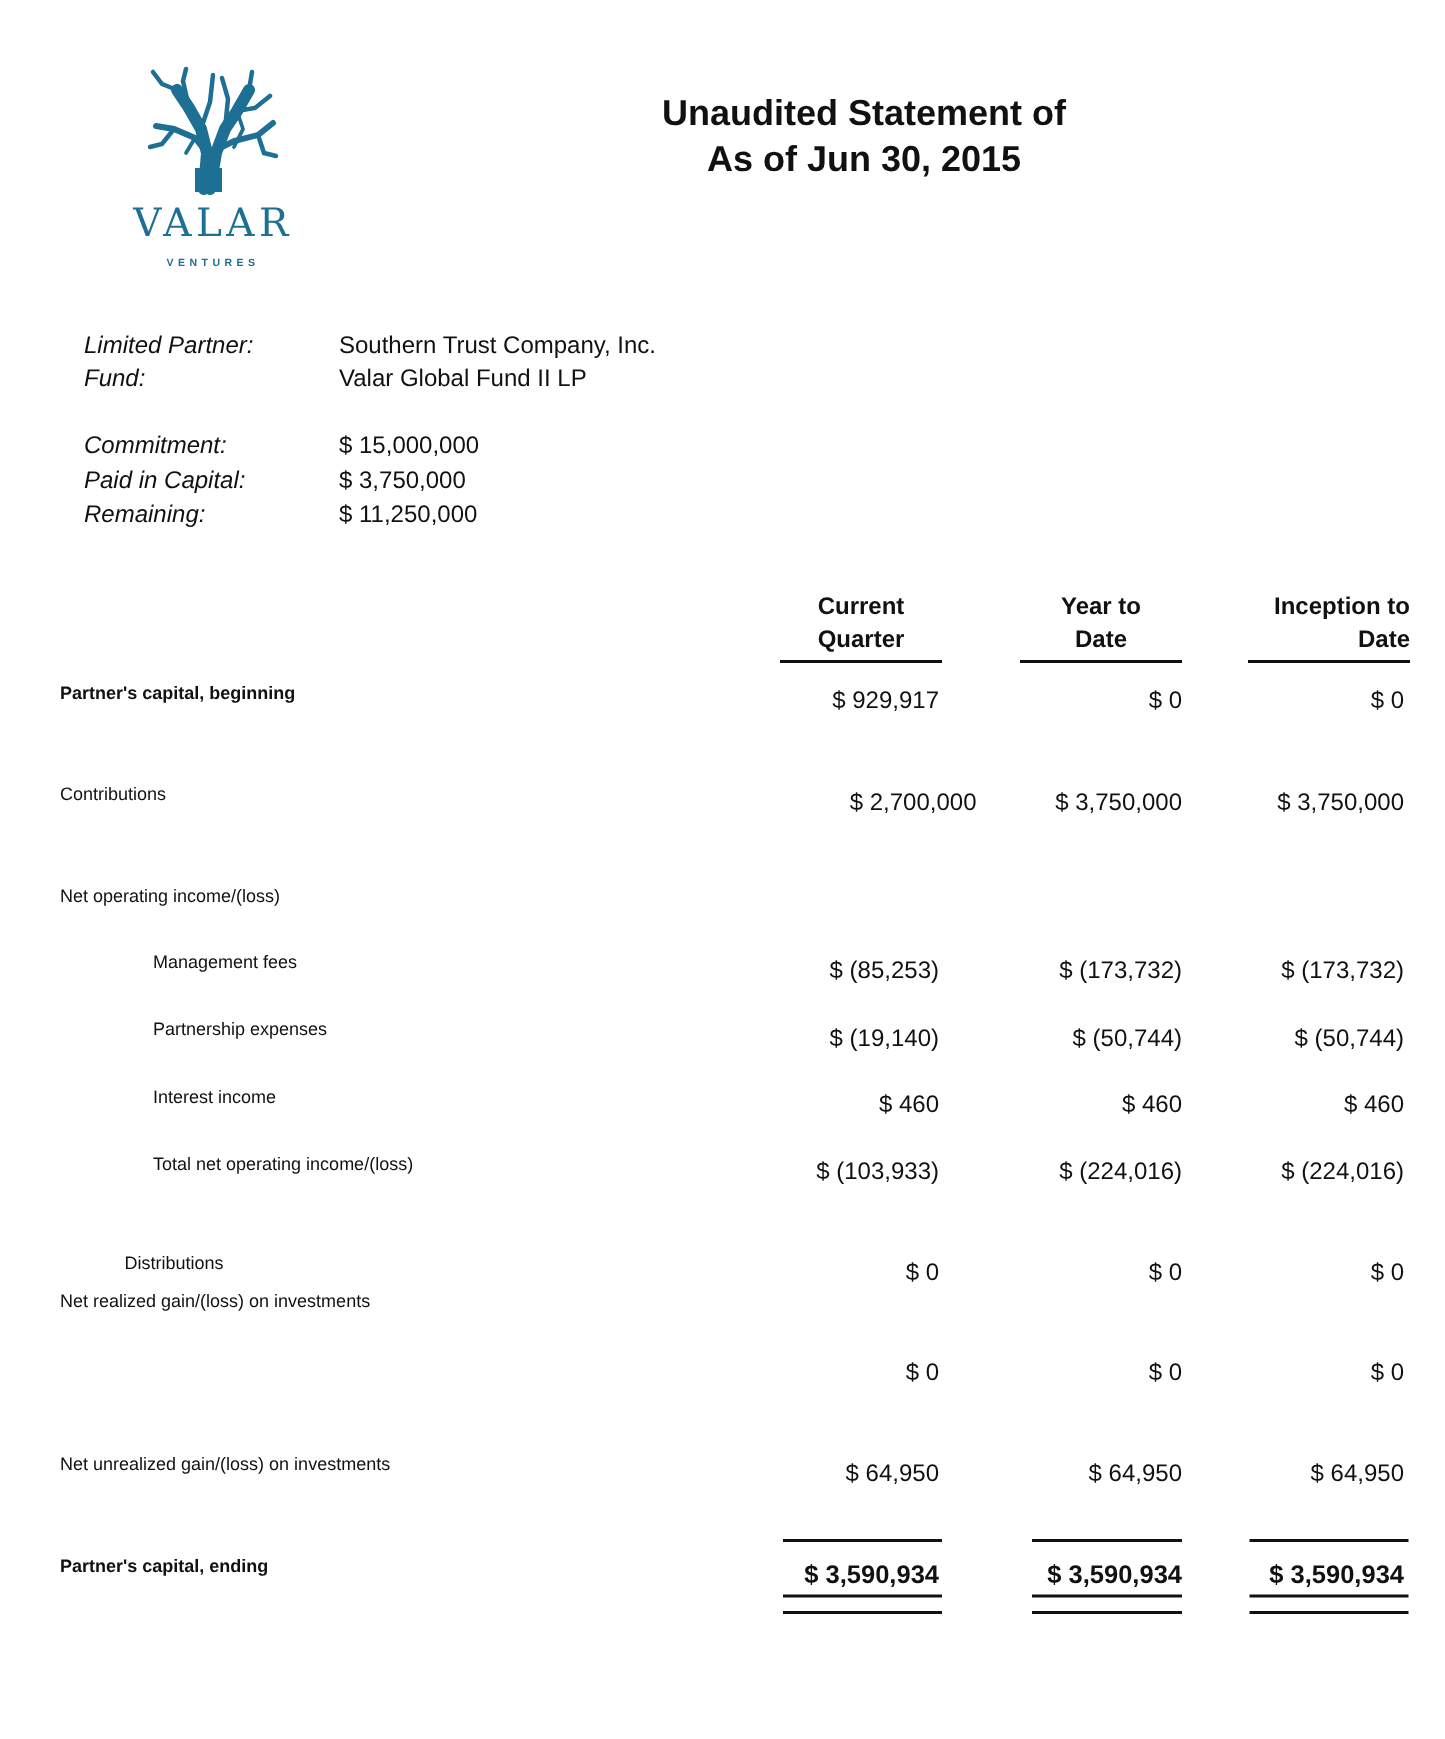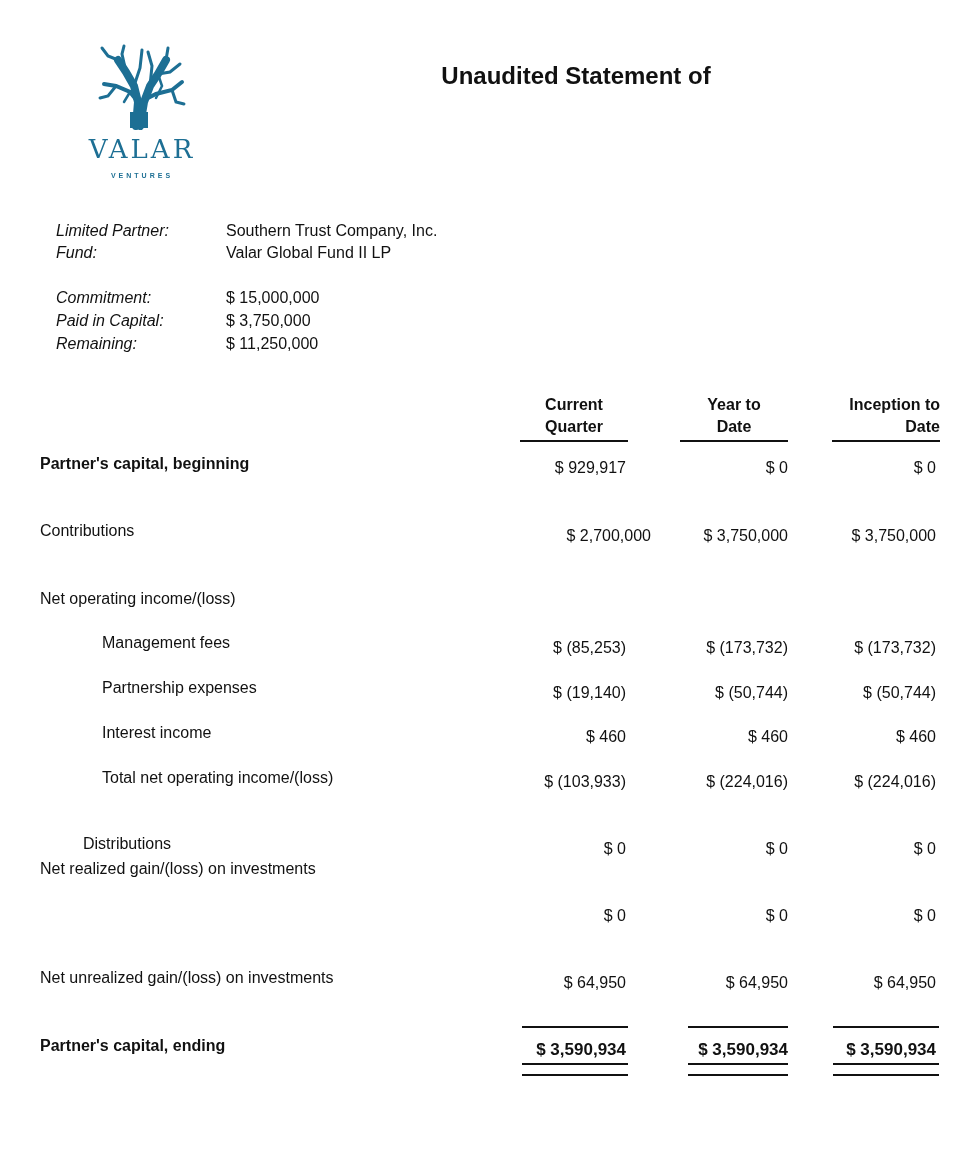--- a/index.html
+++ b/index.html
@@ -12,21 +12,21 @@
                font-family:"DejaVu Serif", serif; font-size:26px; letter-spacing:3px; color:#1d6f94; }
   .logo-sub { position:absolute; left:0; top:130px; width:140px; text-align:center;
               font-size:7px; letter-spacing:3px; color:#1d6f94; font-weight:bold; }
   .title { left:380px; top:60px; width:392px; text-align:center; font-weight:bold;
            font-size:24px; line-height:31px; }
   .info { font-size:16px; line-height:22px; }
   .info-label { left:56px;font-style:italic; }
   .info-val { left:226px; }
   .col-head { font-weight:bold; font-size:16px; line-height:22px; text-align:center; }
   .rule { position:absolute; height:2px; background:#111; }
-  .row-label { left:40px; font-size:16px; }
+  .row-label { left:40px; font-size:12px; }
   .row-label.indent { left:102px; }
   .row-label.bold { font-weight:bold; }
   .cell { font-size:16px; text-align:right; }
   .cell.bold { font-weight:bold; font-size:17px; }
 </style>
 </head>
 <body>
 
 <div class="abs logo">
   <svg width="92" height="90" viewBox="0 0 92 90">
@@ -47,20 +47,21 @@
       <path d="M34 50 L28 60" stroke-width="2.5"></path>
     </g>
     <rect x="34" y="70" width="18" height="16" fill="#1d6f94"></rect>
   </svg>
   <div class="logo-word">VALAR</div>
   <div class="logo-sub">VENTURES</div>
 </div>
 
 <div class="abs title">
   <div>Unaudited Statement of</div>
+  <div>As of Jun 30, 2015</div>
 </div>
 
 <div class="abs info info-label" style="top:220px">Limited Partner:</div>
 <div class="abs info info-val" style="top:220px">Southern Trust Company, Inc.</div>
 <div class="abs info info-label" style="top:242px">Fund:</div>
 <div class="abs info info-val" style="top:242px">Valar Global Fund II LP</div>
 
 <div class="abs info info-label" style="top:287px">Commitment:</div>
 <div class="abs info info-val" style="top:287px">$ 15,000,000</div>
 <div class="abs info info-label" style="top:310px">Paid in Capital:</div>

